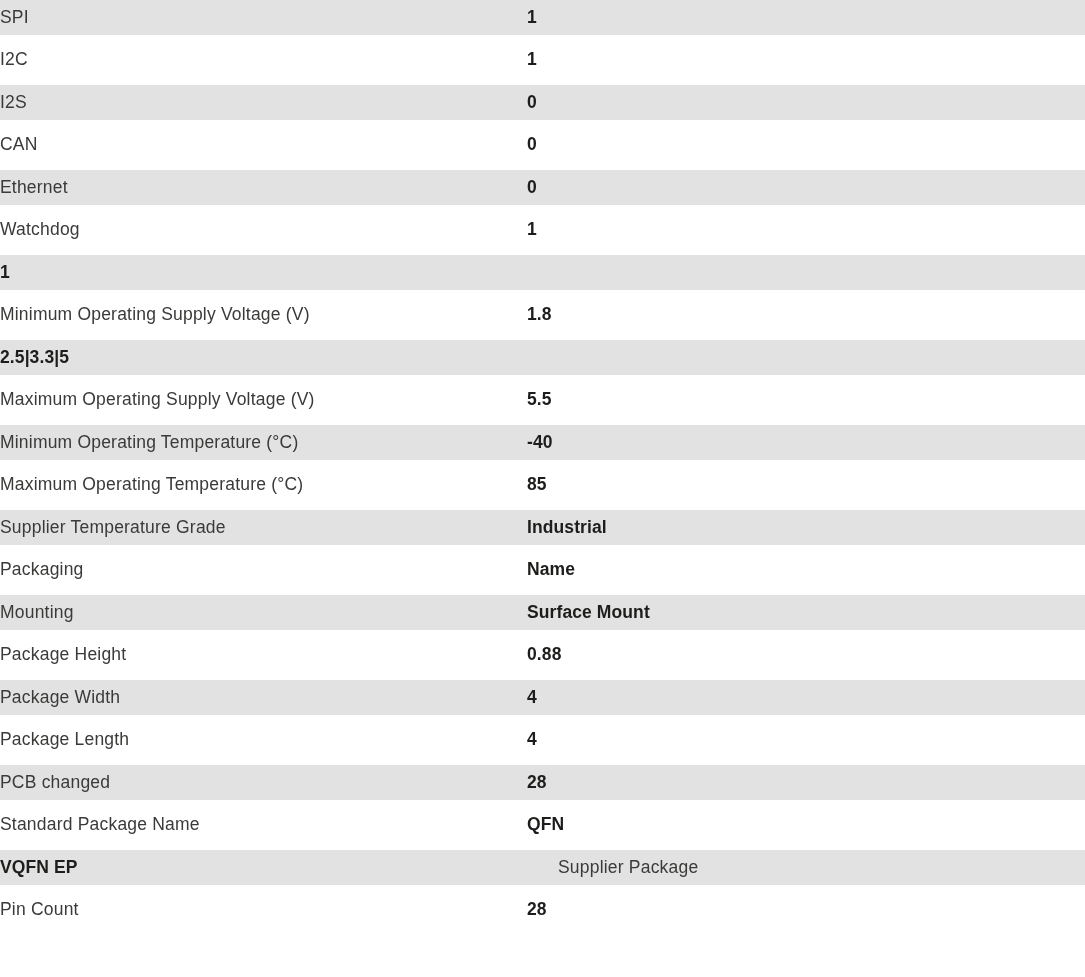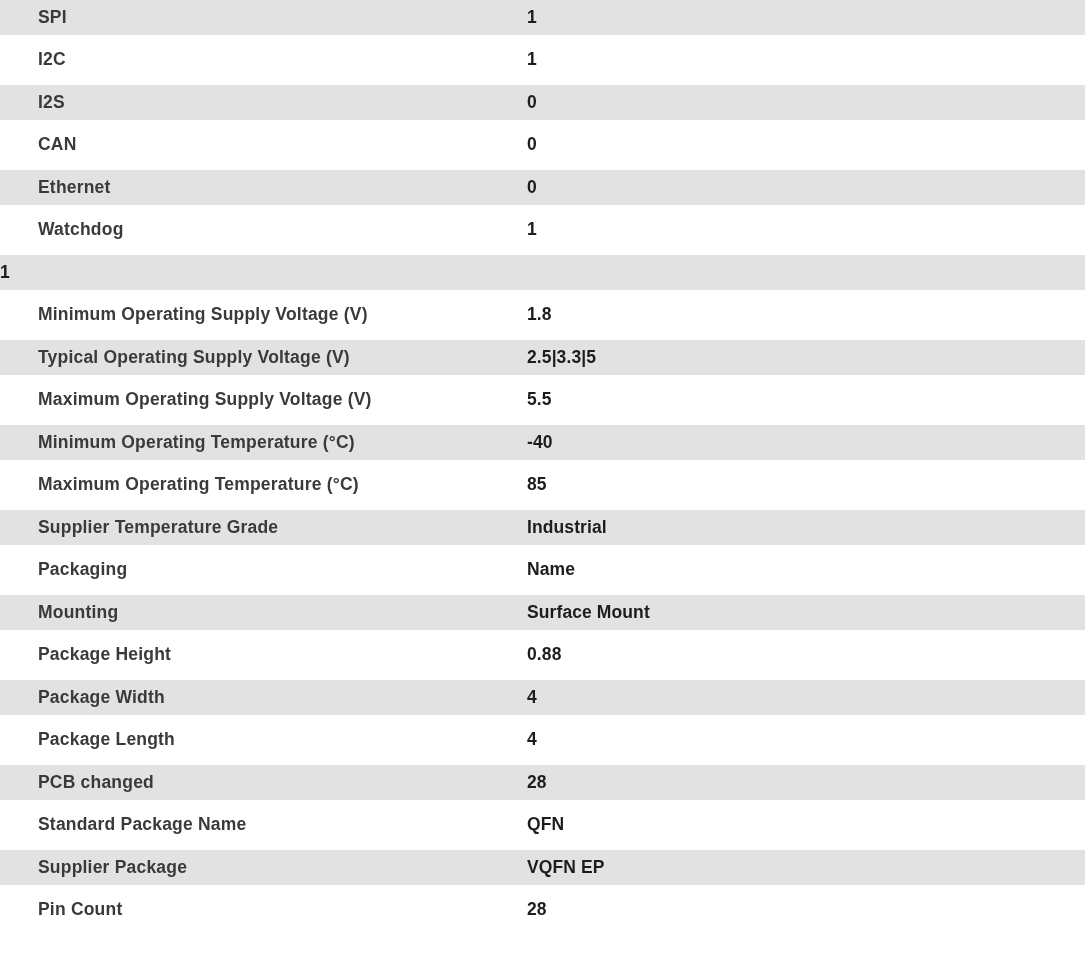--- a/index.html
+++ b/index.html
@@ -20,23 +20,22 @@
     width:100%;
   }
   .row.striped{background:var(--stripe);}
   .cell{
     font-size:17.5px;
     line-height:1;
     white-space:nowrap;
   }
   .cell.label{
     flex:0 0 527px;
-    padding-left:38px;
     color:var(--label-color);
-    font-weight:700;
+    font-weight:400;
     letter-spacing:0.2px;
   }
   .cell.value{
     flex:1 1 auto;
     color:var(--value-color);
     font-weight:700;
     letter-spacing:0.1px;
   }
 </style>
 </head>
@@ -77,21 +76,20 @@
     <div class="row striped">
       <div class="cell value">1</div>
     </div>
 
     <div class="row">
       <div class="cell label">Minimum Operating Supply Voltage (V)</div>
       <div class="cell value">1.8</div>
     </div>
 
     <div class="row striped">
-      <div class="cell label">Typical Operating Supply Voltage (V)</div>
       <div class="cell value">2.5|3.3|5</div>
     </div>
 
     <div class="row">
       <div class="cell label">Maximum Operating Supply Voltage (V)</div>
       <div class="cell value">5.5</div>
     </div>
 
     <div class="row striped">
       <div class="cell label">Minimum Operating Temperature (°C)</div>
@@ -137,22 +135,22 @@
       <div class="cell label">PCB changed</div>
       <div class="cell value">28</div>
     </div>
 
     <div class="row">
       <div class="cell label">Standard Package Name</div>
       <div class="cell value">QFN</div>
     </div>
 
     <div class="row striped">
+      <div class="cell value">VQFN EP</div>
       <div class="cell label">Supplier Package</div>
-      <div class="cell value">VQFN EP</div>
     </div>
 
     <div class="row">
       <div class="cell label">Pin Count</div>
       <div class="cell value">28</div>
     </div>
 
   </div>
 
 </body></html>

